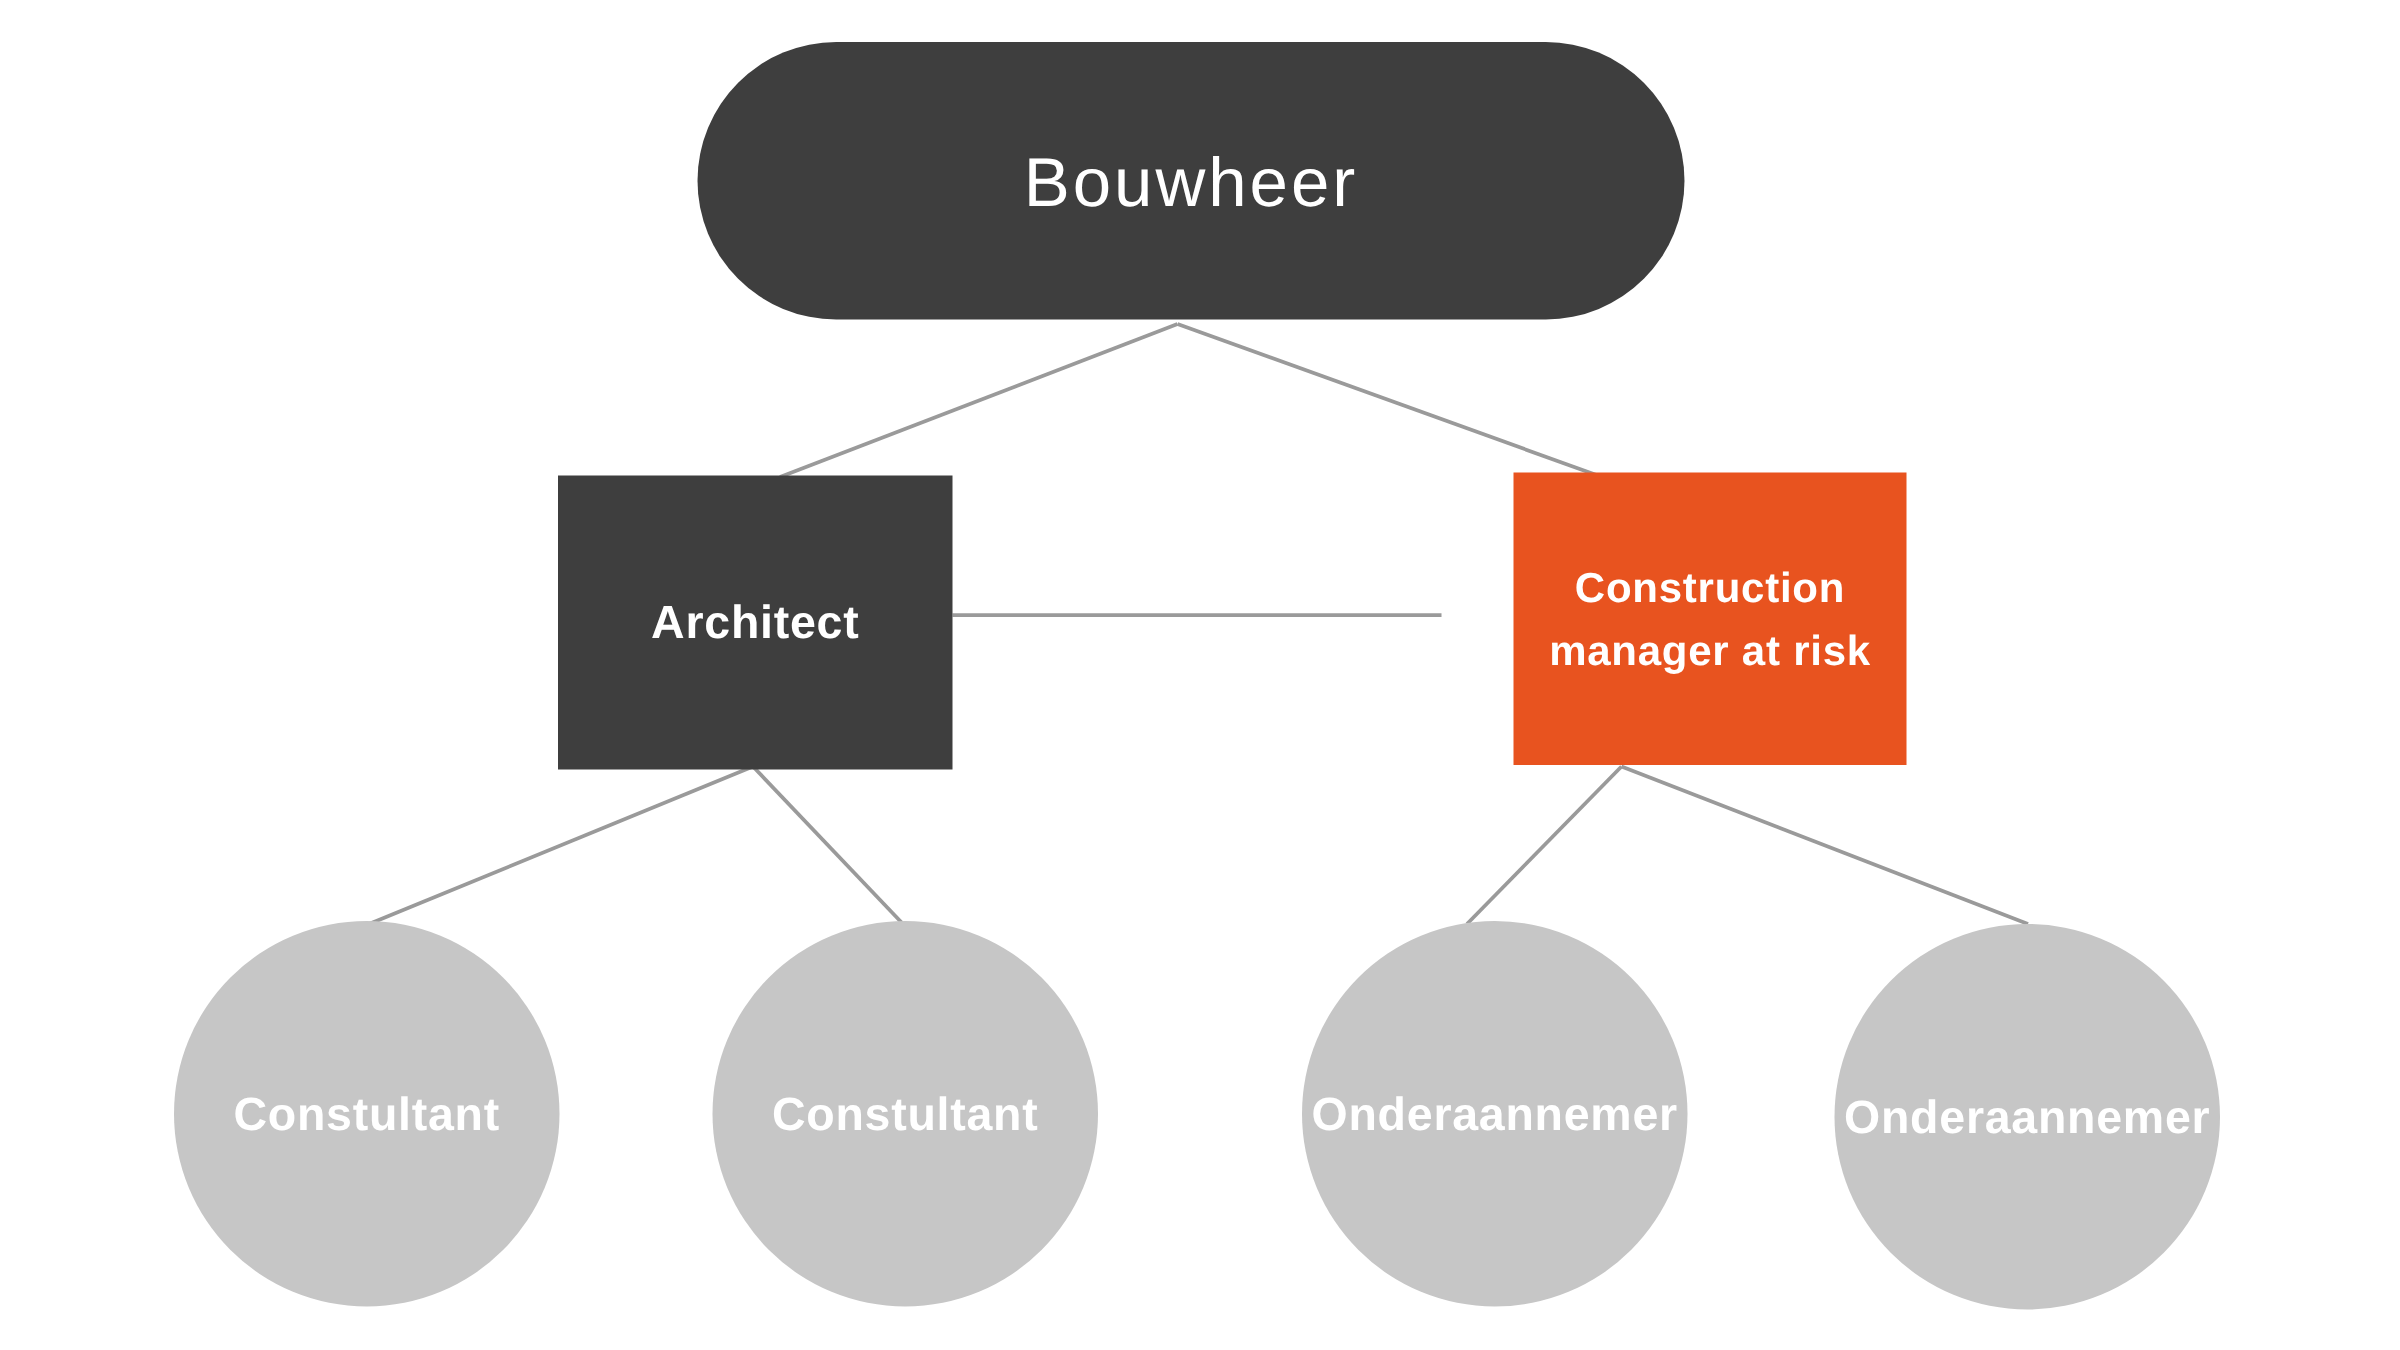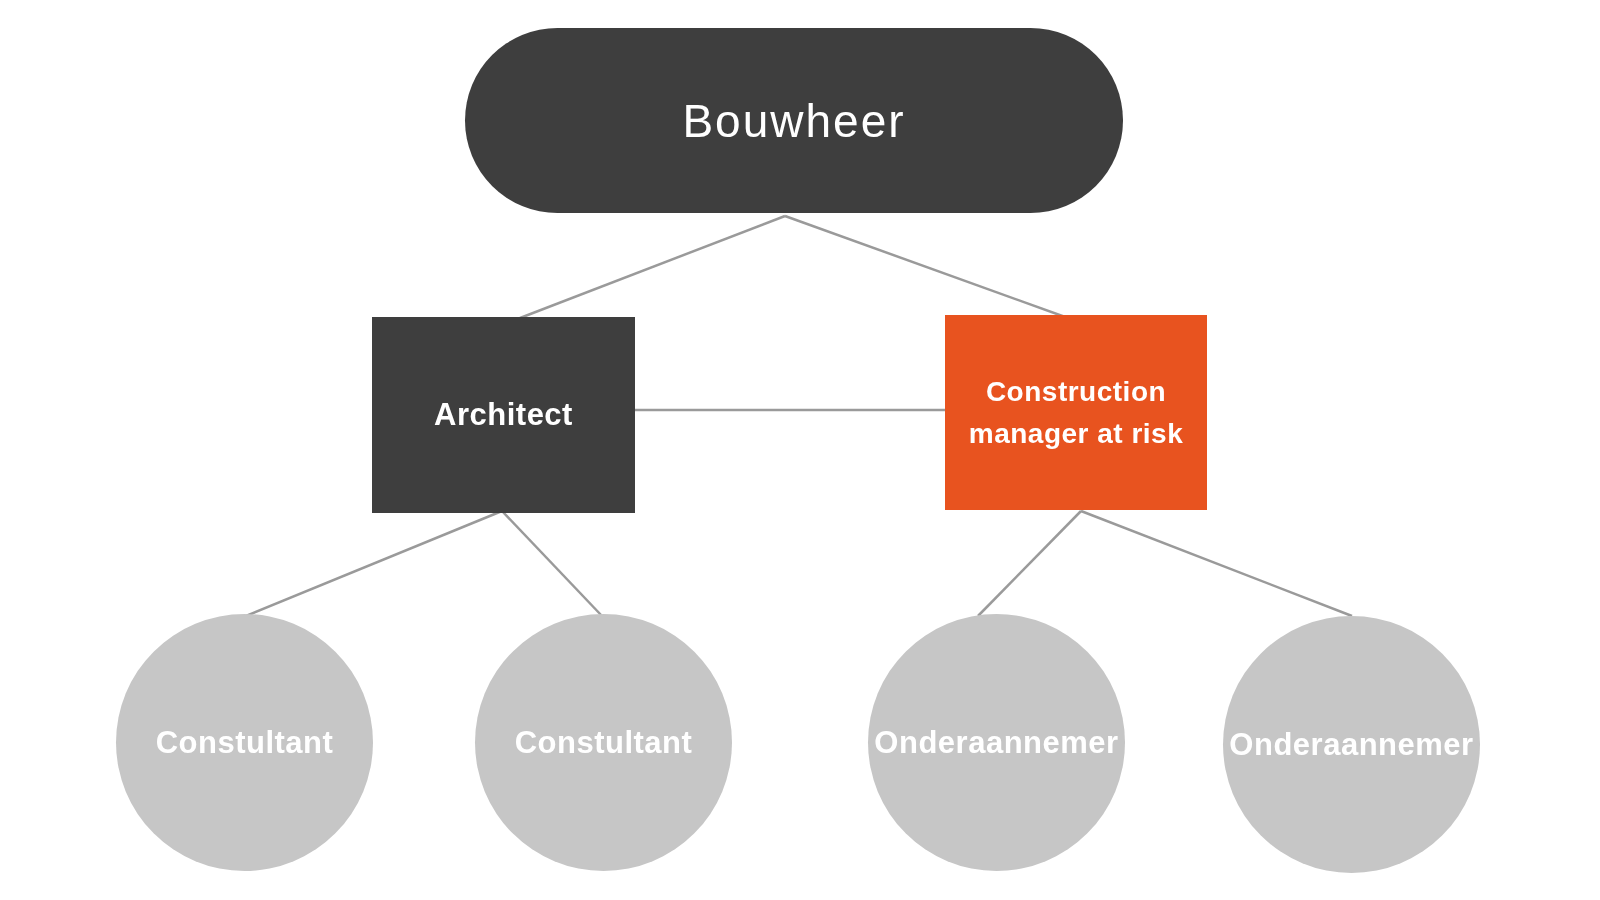--- a/index.html
+++ b/index.html
@@ -52,21 +52,21 @@
     font-weight: bold;
     letter-spacing: 0.5px;
   }
   .node-architect {
     left: 372px; top: 317px;
     width: 263px; height: 196px;
     background: var(--dark);
     font-size: 31px;
   }
   .node-cmar {
-    left: 945px; top: 315px;
+    left: 1009px; top: 315px;
     width: 262px; height: 195px;
     background: var(--accent-orange);
     font-size: 28px;
     line-height: 1.5;
     padding: 0 18px;
   }
   .node-circle {
     width: 257px; height: 257px;
     border-radius: 50%;
     background: var(--circle-gray);

